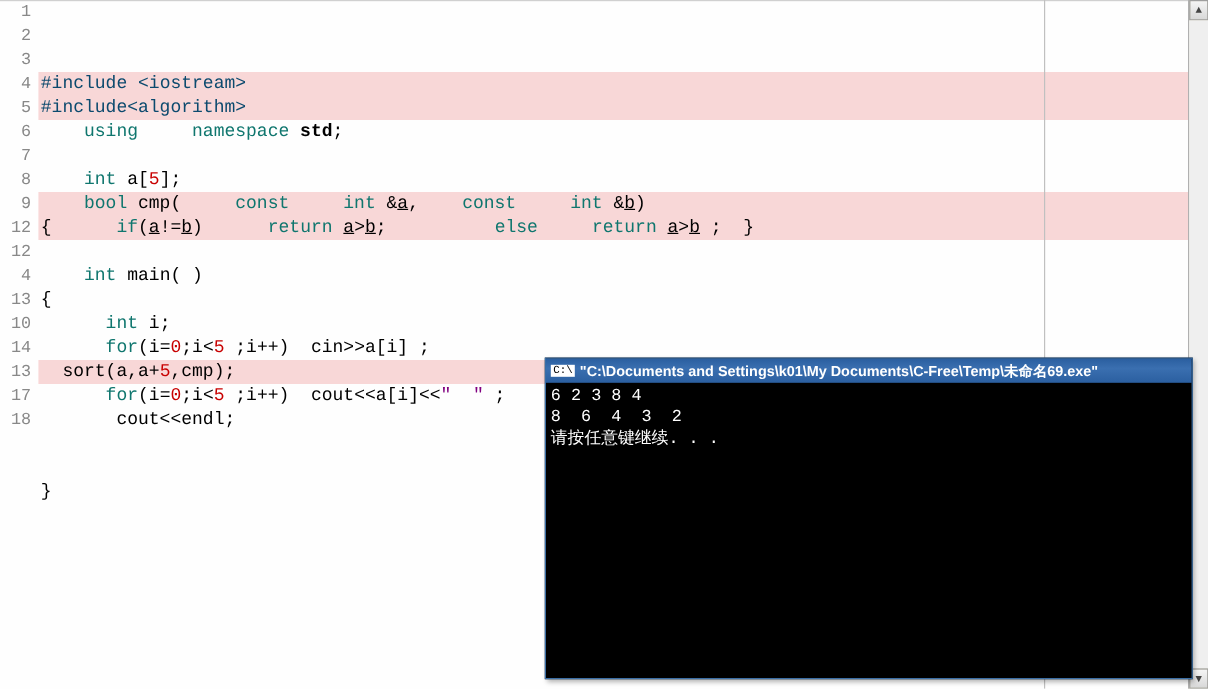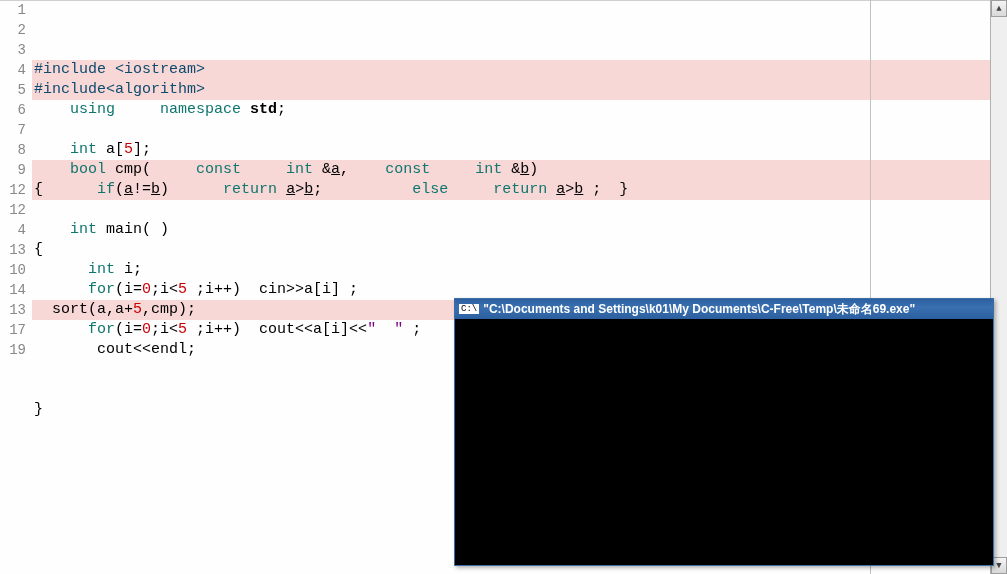--- a/index.html
+++ b/index.html
@@ -126,30 +126,33 @@
       <div>8</div>
       <div>9</div>
       <div>12</div>
       <div>12</div>
       <div>4</div>
       <div>13</div>
       <div>10</div>
       <div>14</div>
       <div>13</div>
       <div>17</div>
-      <div>19</div>
+      <div>18</div>
     </div>
   <div class="code-area" id="code">
     
   <div class="line hl"><span class="kw-pp">#include</span><span class="sym"> </span><span class="kw-pp">&lt;iostream&gt;</span></div><div class="line hl"><span class="kw-pp">#include&lt;algorithm&gt;</span></div><div class="line"><span class="kw-blue">using</span><span class="sym"> </span><span class="kw-blue">namespace</span><span class="sym"> </span><span class="ident">std</span><span class="sym">;</span></div><div class="line"></div><div class="line"><span class="kw-blue">int</span><span class="sym"> a[</span><span class="kw-red">5</span><span class="sym">];</span></div><div class="line hl"><span class="kw-blue">bool</span><span class="sym"> cmp( </span><span class="kw-blue">const</span><span class="sym"> </span><span class="kw-blue">int</span><span class="sym"> &amp;</span><span class="underline">a</span><span class="sym">,</span><span class="kw-blue">const</span><span class="sym"> </span><span class="kw-blue">int</span><span class="sym"> &amp;</span><span class="underline">b</span><span class="sym">)</span></div><div class="line hl"><span class="sym">{  </span><span class="kw-blue">if</span><span class="sym">(</span><span class="underline">a</span><span class="sym">!=</span><span class="underline">b</span><span class="sym">)  </span><span class="kw-blue">return</span><span class="sym"> </span><span class="underline">a</span><span class="sym">&gt;</span><span class="underline">b</span><span class="sym">;      </span><span class="kw-blue">else</span><span class="sym"> </span><span class="kw-blue">return</span><span class="sym"> </span><span class="underline">a</span><span class="sym">&gt;</span><span class="underline">b</span><span class="sym"> ;  }</span></div><div class="line"></div><div class="line"><span class="kw-blue">int</span><span class="sym"> main( )</span></div><div class="line"><span class="sym">{</span></div><div class="line"><span class="sym">  </span><span class="kw-blue">int</span><span class="sym"> i;</span></div><div class="line"><span class="sym">  </span><span class="kw-blue">for</span><span class="sym">(i=</span><span class="kw-red">0</span><span class="sym">;i&lt;</span><span class="kw-red">5</span><span class="sym"> ;i++)  cin&gt;&gt;a[i] ;</span></div><div class="line hl"><span class="sym">  sort(a,a+</span><span class="kw-red">5</span><span class="sym">,cmp);</span></div><div class="line"><span class="sym">  </span><span class="kw-blue">for</span><span class="sym">(i=</span><span class="kw-red">0</span><span class="sym">;i&lt;</span><span class="kw-red">5</span><span class="sym"> ;i++)  cout&lt;&lt;a[i]&lt;&lt;</span><span class="str">"  "</span><span class="sym"> ;</span></div><div class="line"><span class="sym">       cout&lt;&lt;endl;</span></div><div class="line"></div><div class="line"></div><div class="line"><span class="sym">}</span></div><div class="margin-line"></div></div>
   <div class="scrollbar-v">
     <div class="sb-btn">▲</div>
     <div class="sb-track"></div>
     <div class="sb-btn" style="position:absolute;bottom:0;left:0;right:0;">▼</div>
   </div>
 </div>
 
 <div class="console">
   <div class="titlebar">
     <span class="appicon">C:\</span>
     <span>"C:\Documents and Settings\k01\My Documents\C-Free\Temp\未命名69.exe"</span>
   </div>
+  <div class="console-body" id="console-body">6 2 3 8 4
+8  6  4  3  2
+请按任意键继续. . .</div>
 </div>
 
 </body></html>

